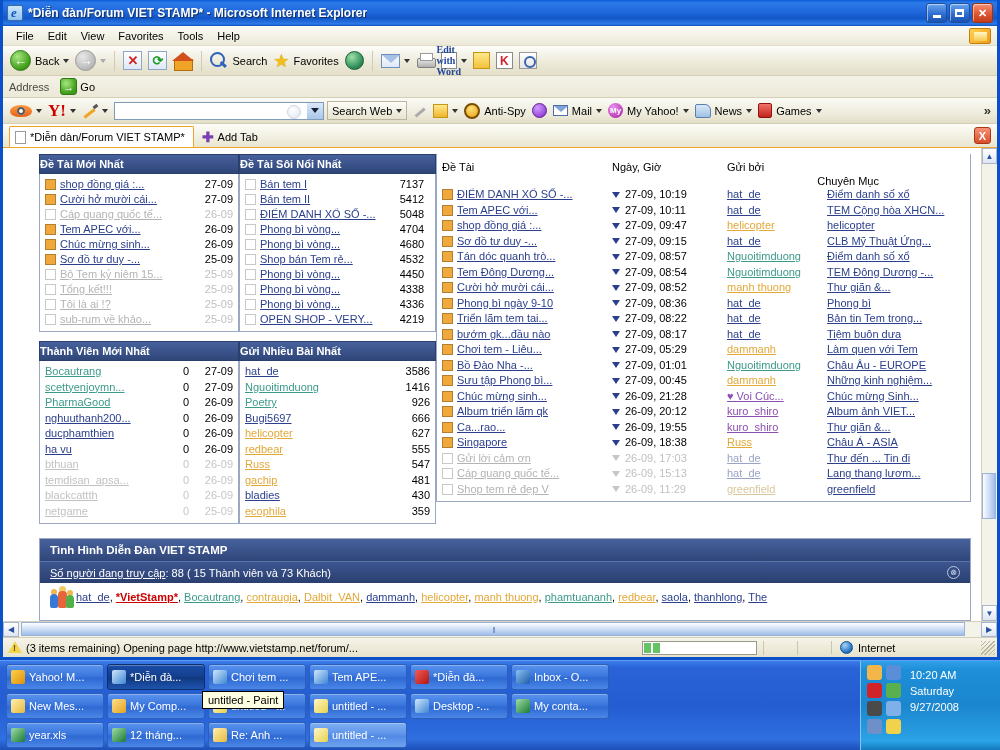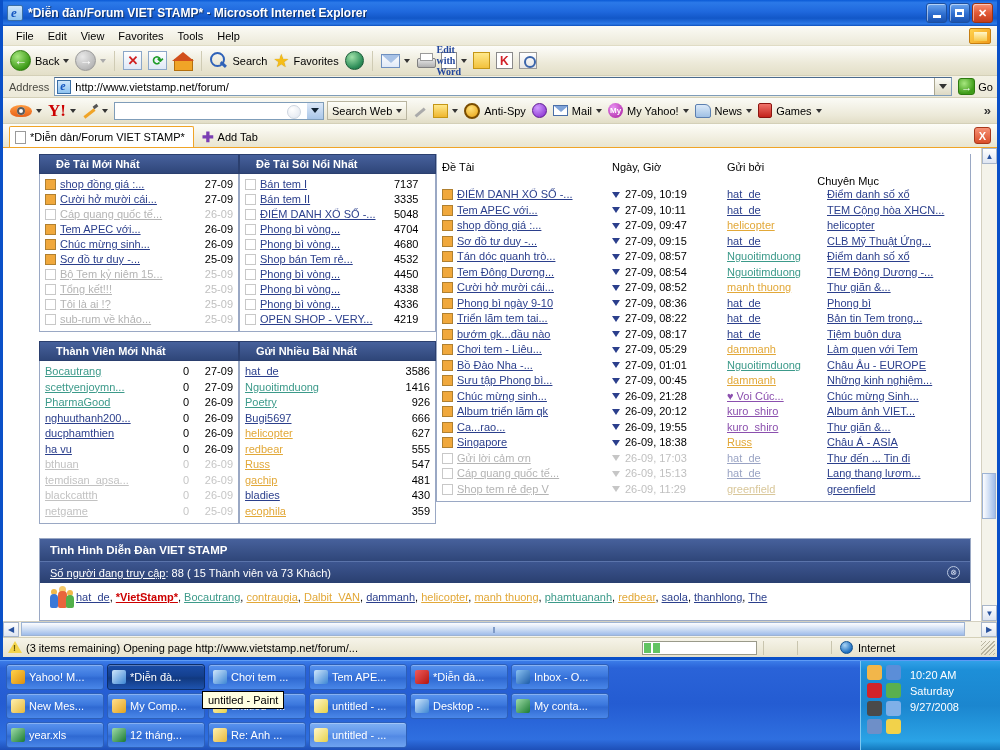--- a/index.html
+++ b/index.html
@@ -226,31 +226,31 @@
     background:linear-gradient(to bottom,#fdfdff,#c6d8f2 60%,#9fbcea);}
   .hsthumb:after{content:"";position:absolute;left:50%;top:4px;width:2px;height:6px;background:#7f9bc8;}
 
   
   .forum { padding-left: 36px; padding-right: 10px; font-size:11px; }
   .panels { display:flex; gap:0; }
   .col { }
   .boxhdr {
     background: linear-gradient(to bottom,#47619c,#2f4679);
     color:#fff; font-weight:bold; font-size:11px;
-    padding:3px 16px; border:1px solid #2b3f6e;
+    padding:3px 0; border:1px solid #2b3f6e;
   }
   .boxbody { border:1px solid #9aa8c4; border-top:none; background:#fff; padding:3px 5px 4px 5px; }
   .row { display:flex; align-items:center; line-height:15px; height:15px; }
   .fico { width:11px; height:11px; margin-right:4px; flex:0 0 11px; border:1px solid #b08030; background:#f0a83c; }
   .fico.empty { background:#fff; border:1px solid #c8c8c8; }
   a.lnk { color:#2b3f8c; text-decoration:underline; cursor:pointer; white-space:nowrap; overflow:hidden; text-overflow:ellipsis;}
   a.lnk.dim { color:#b4b4b4; }
   .dt { color:#000; }
   .dt.dim { color:#c0c0c0; }
-  .num { text-align:left; }
+  .num { text-align:center; }
 
   .c1 { width:200px; }
   .c1 .title { flex:1 1 auto; overflow:hidden; }
   .c1 .dt { width:38px; text-align:right; flex:0 0 38px; font-size:11px;}
   .c2 { width:197px; }
   .c2 .title { flex:1 1 auto; overflow:hidden;}
   .c2 .num { width:36px; flex:0 0 36px; }
 
   .c3 { flex:1 1 auto; }
   .bmn-hdr { display:flex; line-height:15px; padding-top:2px; }
@@ -461,27 +461,20 @@
     <div class="tbitem">
         <span class="ico-k">K</span>
       </div>
     <div class="tbitem">
         <span class="ico-mag2"></span>
       </div>
   </div>
 
   <div class="addrbar">
     <span class="addr-label">Address</span>
-    <div class="addr-input">
-      <span class="addr-ie-ico"></span>
-      <span class="addr-text">http://www.vietstamp.net/forum/</span>
-      <span class="addr-caret">
-        <span style="width:0;height:0;border-left:4px solid transparent;border-right:4px solid transparent;border-top:5px solid #333;"></span>
-      </span>
-    </div>
     <div class="addr-go">
       <span class="go-ico">→</span>
       <span>Go</span>
     </div>
   </div>
 
   <div class="ytoolbar">
     <div class="yitem">
       <span class="y-logo"></span>
       <span class="arrowdn"></span>
@@ -680,21 +673,21 @@
               <div class="boxhdr">Đề Tài Sôi Nổi Nhất</div>
               <div class="boxbody" id="dtsn-body">
  <div class="row">
    <span class="fico empty"></span>
    <a class="lnk title">Bán tem I</a>
    <span class="num">7137</span>
  </div>
  <div class="row">
    <span class="fico empty"></span>
    <a class="lnk title">Bán tem II</a>
-   <span class="num">3335</span>
+   <span class="num">5412</span>
  </div>
  <div class="row">
    <span class="fico empty"></span>
    <a class="lnk title">ĐIỂM DANH XỔ SỐ -...</a>
    <span class="num">5048</span>
  </div>
  <div class="row">
    <span class="fico empty"></span>
    <a class="lnk title">Phong bì vòng...</a>
    <span class="num">4704</span>

